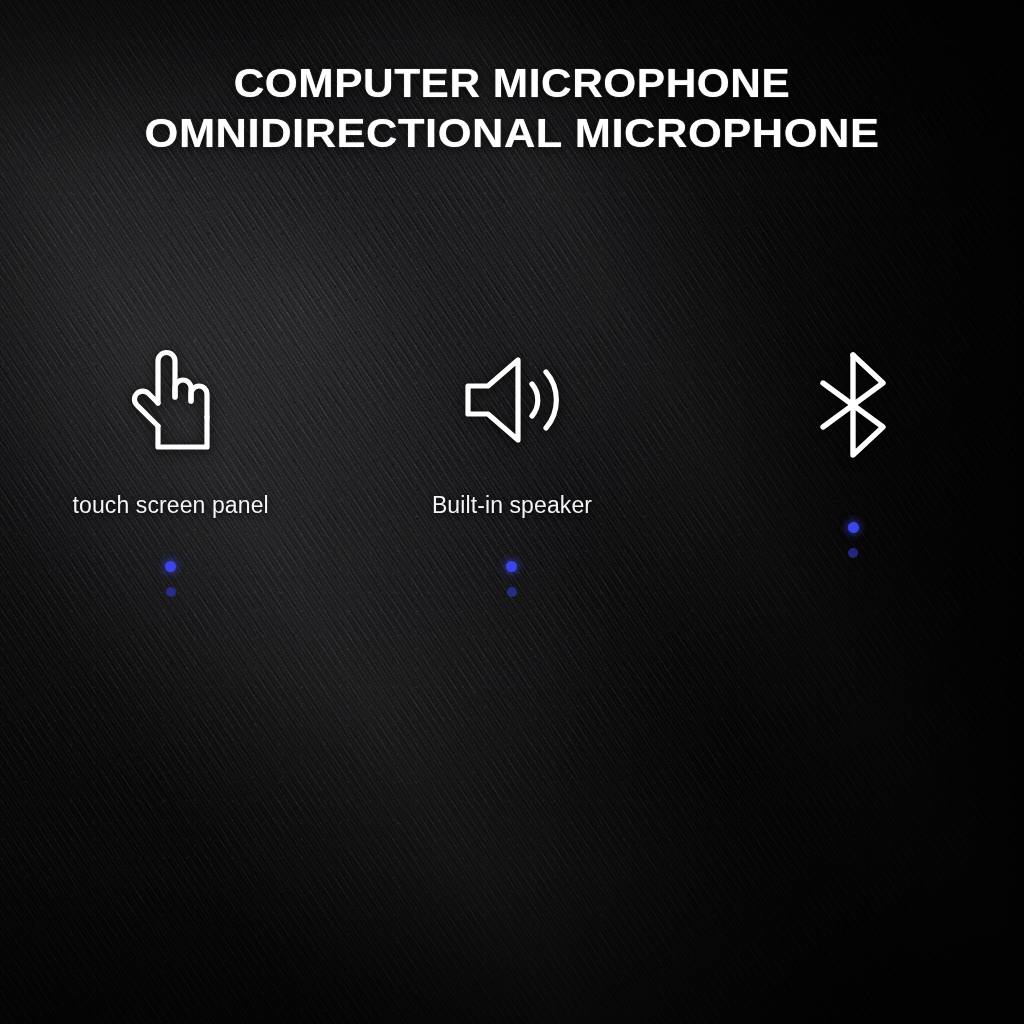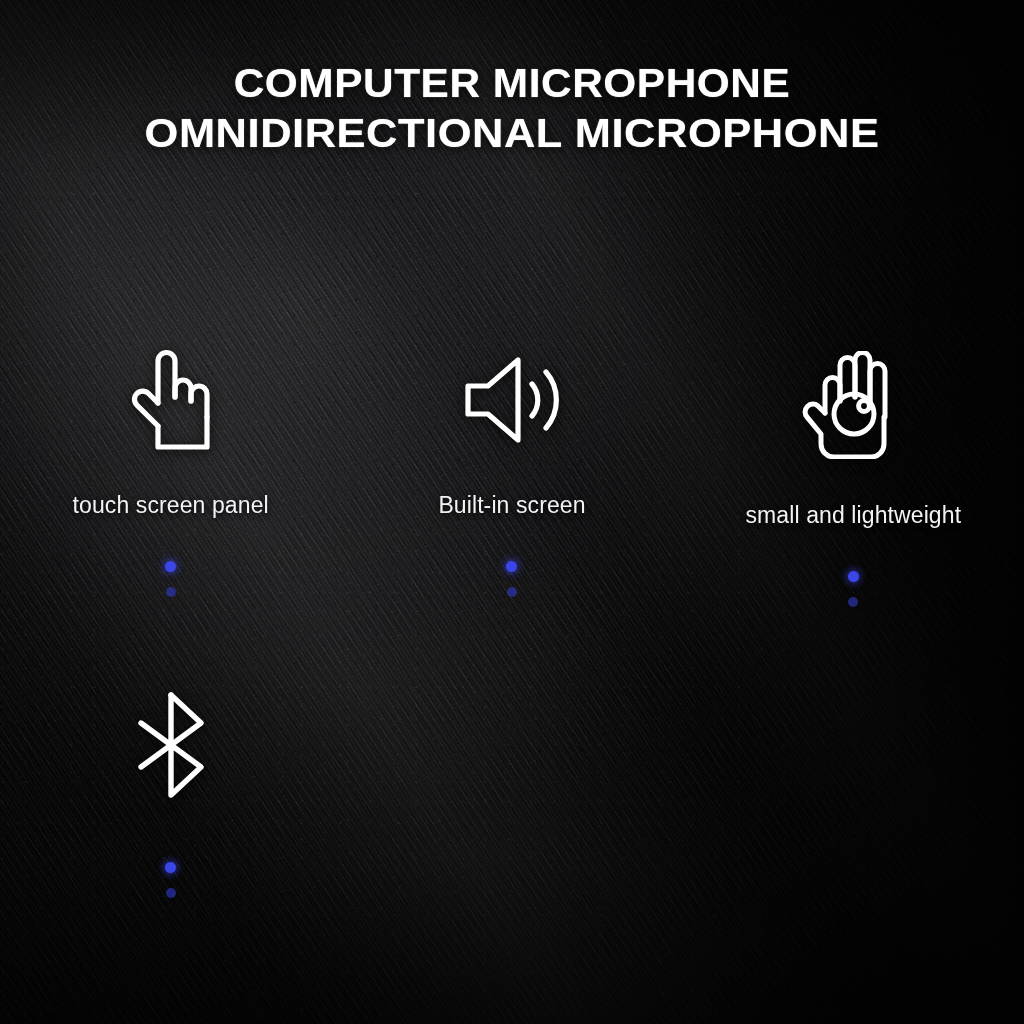--- a/index.html
+++ b/index.html
@@ -251,47 +251,29 @@
       </div>
 
       <div class="cell row-1">
         <div class="icon-box">
           <svg width="104" height="96" viewBox="0 0 104 96" fill="none" stroke="#ffffff" stroke-width="5.2" stroke-linecap="round" stroke-linejoin="round">
             <path d="M8 34 H28 L58 8 V88 L28 62 H8 Z"></path>
             <path d="M72 32 a25 25 0 0 1 0 32"></path>
             <path d="M86 20 a43 43 0 0 1 0 56"></path>
           </svg>
         </div>
-        <div class="cell-label">Built-in screen</div>
+        <div class="cell-label">Built-in speaker</div>
         <div class="dots">
           <span class="dot dot-top" style="background:#3b46e8"></span>
           <span class="dot dot-bottom" style="background:#2f3ac4"></span>
         </div>
       </div>
 
 
 
-      <div class="cell row-2">
-        <div class="icon-box">
-          <svg width="102" height="108" viewBox="0 0 102 108" fill="none" stroke="#ffffff" stroke-width="5" stroke-linecap="round" stroke-linejoin="round">
-            <path d="M38 50 V14 a7.5 7.5 0 0 1 15 0 V46"></path>
-            <path d="M53 46 V9 a7.5 7.5 0 0 1 15 0 V50"></path>
-            <path d="M68 50 V20 a7.5 7.5 0 0 1 15 0 V66"></path>
-            <path d="M38 50 V34 a7.5 7.5 0 0 0 -15 0 V62"></path>
-            <path d="M23 62 l-7 -7 a7.8 7.8 0 0 0 -11 11 l14 17 v10 a13 13 0 0 0 13 13 h37 a13 13 0 0 0 13 -13 V66"></path>
-            <circle cx="52" cy="63" r="20"></circle>
-            <circle cx="62" cy="55" r="5.4"></circle>
-          </svg>
-        </div>
-        <div class="cell-label">small and lightweight</div>
-        <div class="dots">
-          <span class="dot dot-top" style="background:#3b46e8"></span>
-          <span class="dot dot-bottom" style="background:#2f3ac4"></span>
-        </div>
-      </div>
 
       <div class="cell row-2">
         <div class="icon-box">
           <svg width="80" height="112" viewBox="0 0 80 112" fill="none" stroke="#ffffff" stroke-width="5.4" stroke-linecap="round" stroke-linejoin="round">
             <path d="M40 6 V106 L70 78 L10 34"></path>
             <path d="M40 6 L70 34 L10 78"></path>
           </svg>
         </div>
         <div class="dots">
           <span class="dot dot-top" style="background:#3b46e8"></span>

